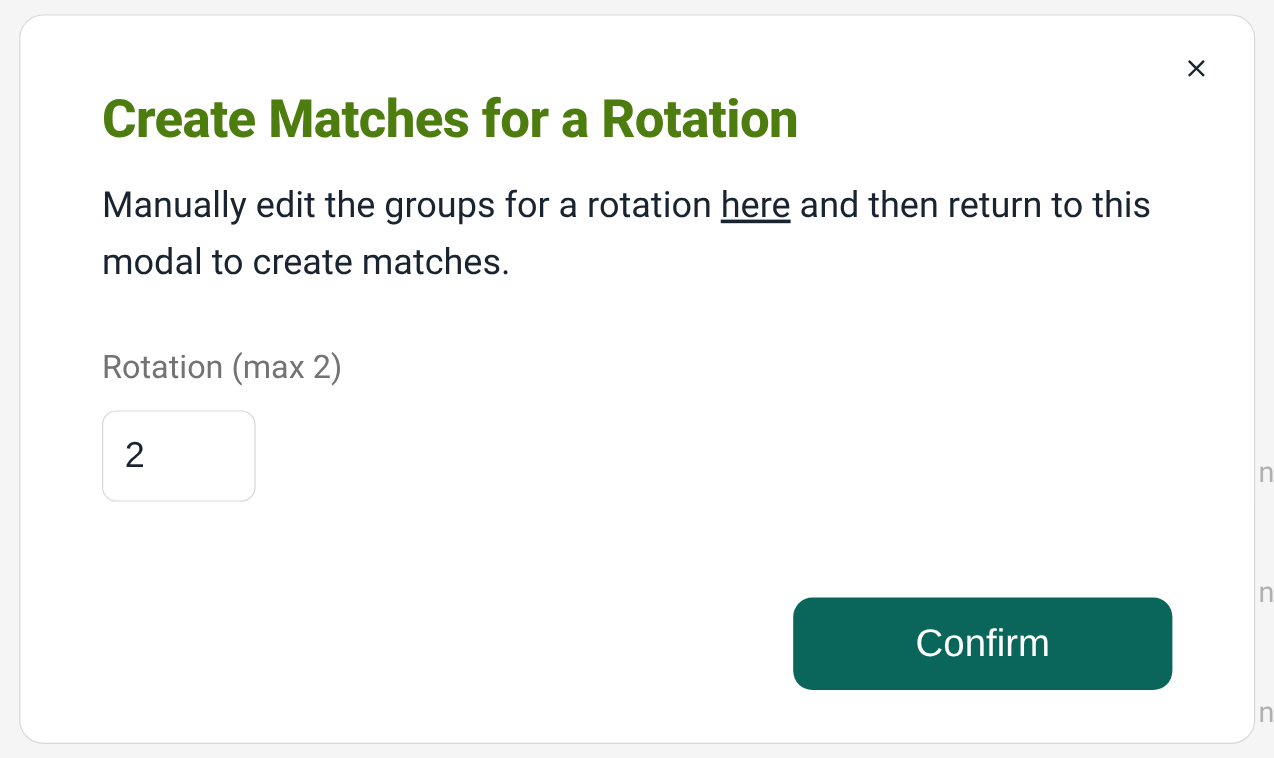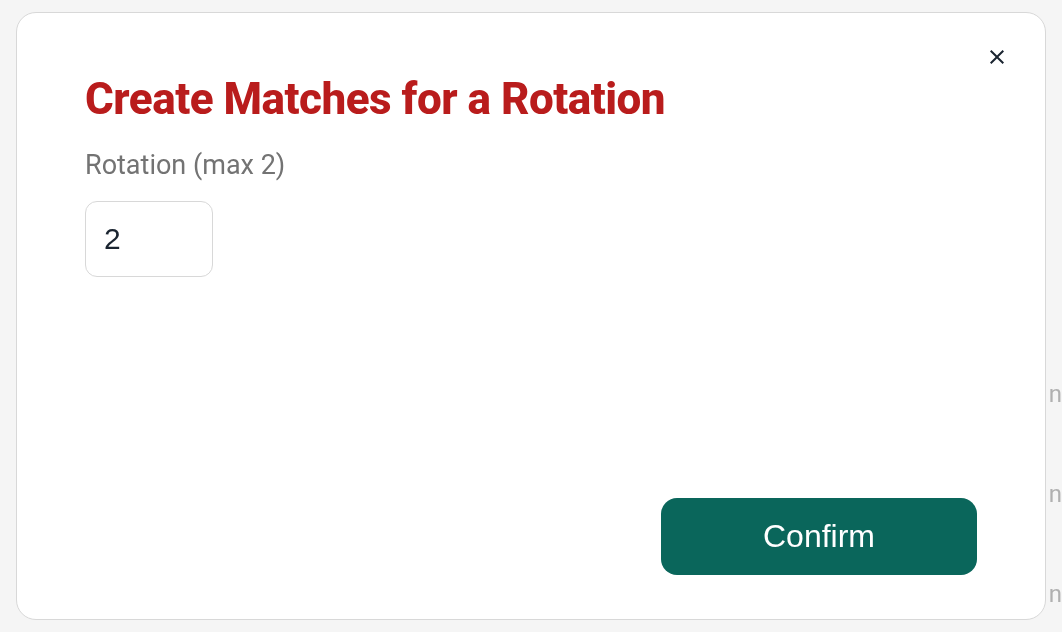--- a/index.html
+++ b/index.html
@@ -45,21 +45,21 @@
     
     .close-button svg {
       width: 24px;
       height: 24px;
       fill: #1a2430;
     }
     
     .modal-title {
       font-size: 44px;
       font-weight: 800;
-      color: #b91c1c;
+      color: #4d7c0f;
       margin-bottom: 24px;
       letter-spacing: -0.5px;
       margin-top: 12px;
     }
     
     .modal-description {
       font-size: 30px;
       color: #1a2430;
       line-height: 1.55;
       margin-bottom: 48px;
@@ -120,20 +120,23 @@
 <div class="modal">
   
   <button class="close-button">
     <svg viewBox="0 0 24 24">
       <path d="M19 6.41L17.59 5 12 10.59 6.41 5 5 6.41 10.59 12 5 17.59 6.41 19 12 13.41 17.59 19 19 17.59 13.41 12z"></path>
     </svg>
   </button>
   
   <h1 class="modal-title">Create Matches for a Rotation</h1>
   
+  <p class="modal-description">
+    <span>Manually edit the groups for a rotation </span><a href="#">here</a><span> and then return to this modal to create matches.</span>
+  </p>
   
   <label class="field-label">Rotation (max 2)</label>
   
   <input type="text" class="rotation-input" value="2" style="">
   
   <button class="confirm-button">Confirm</button>
   
 </div>
 
 </body></html>

